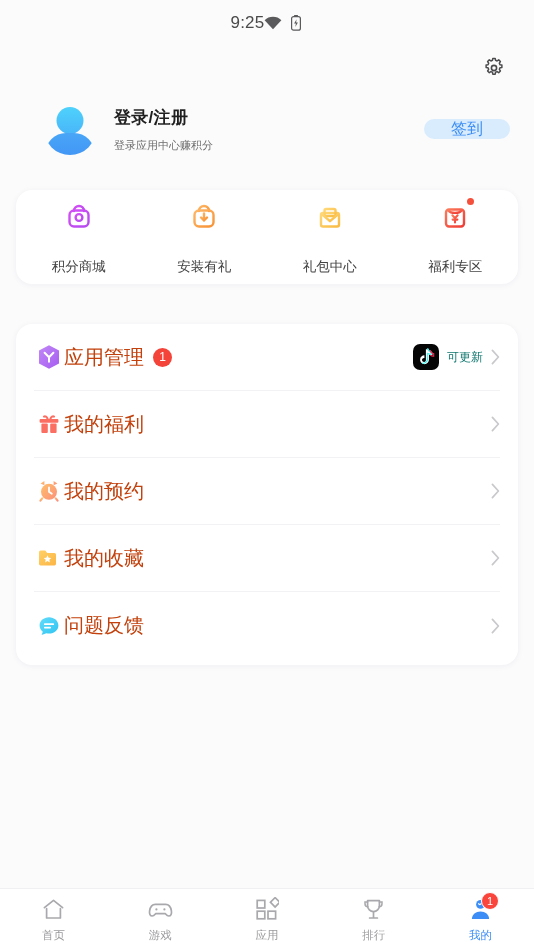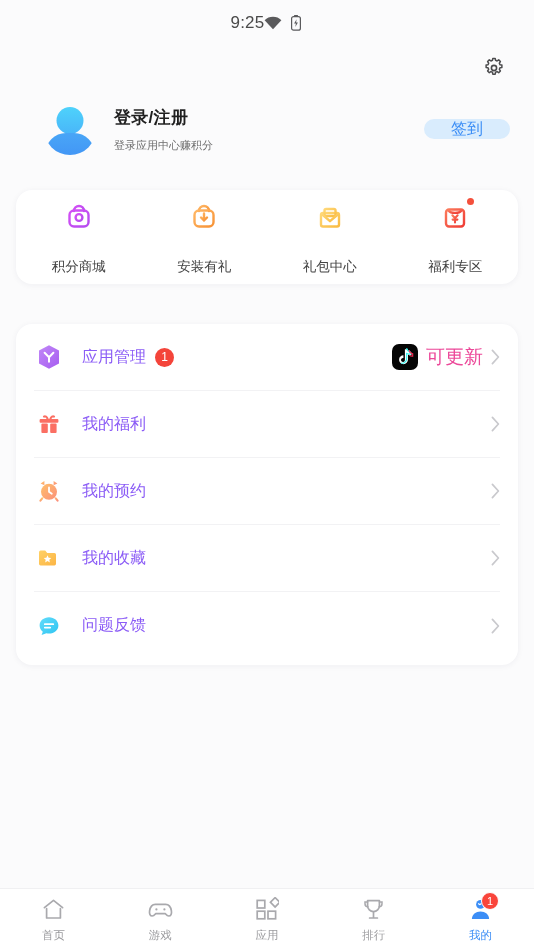--- a/index.html
+++ b/index.html
@@ -71,32 +71,32 @@
   }
 
   
   .menu-card{ margin-top:40px; padding:0 18px 6px 18px;}
   .menu-row{
     display:flex; align-items:center; height:67px; cursor:pointer;
     border-bottom:1px solid #f2f2f4;
   }
   .menu-row:last-child{ border-bottom:none;}
   .menu-icon{ width:30px; height:30px; flex:none; display:flex; align-items:center; justify-content:center;}
-  .menu-label{ font-size:16px; color:#8b5cf6; margin-left:18px;}
+  .menu-label{ font-size:20px; color:#c2410c; }
   .badge-count{
     margin-left:9px; min-width:19px; height:19px; border-radius:10px;
     background:#f4443a; color:#fff; font-size:12px;
     display:inline-flex; align-items:center; justify-content:center; padding:0 5px;
   }
   .menu-right{ margin-left:auto; display:flex; align-items:center; gap:8px;}
   .app-icon{
     width:26px; height:26px; border-radius:7px; background:#050505;
     position:relative; overflow:hidden; flex:none;
   }
-  .right-text{ font-size:19px; color:#ec4899;}
+  .right-text{ font-size:12px; color:#0f766e;}
   .chev{ display:block; }
 
   
   .bottomnav{
     position:absolute; left:0; bottom:0; width:100%; height:62px;
     background:#fff; border-top:1px solid #f0f0f2;
     display:flex; align-items:center;
   }
   .nav-item{
     flex:1 1 0; display:flex; flex-direction:column; align-items:center;

